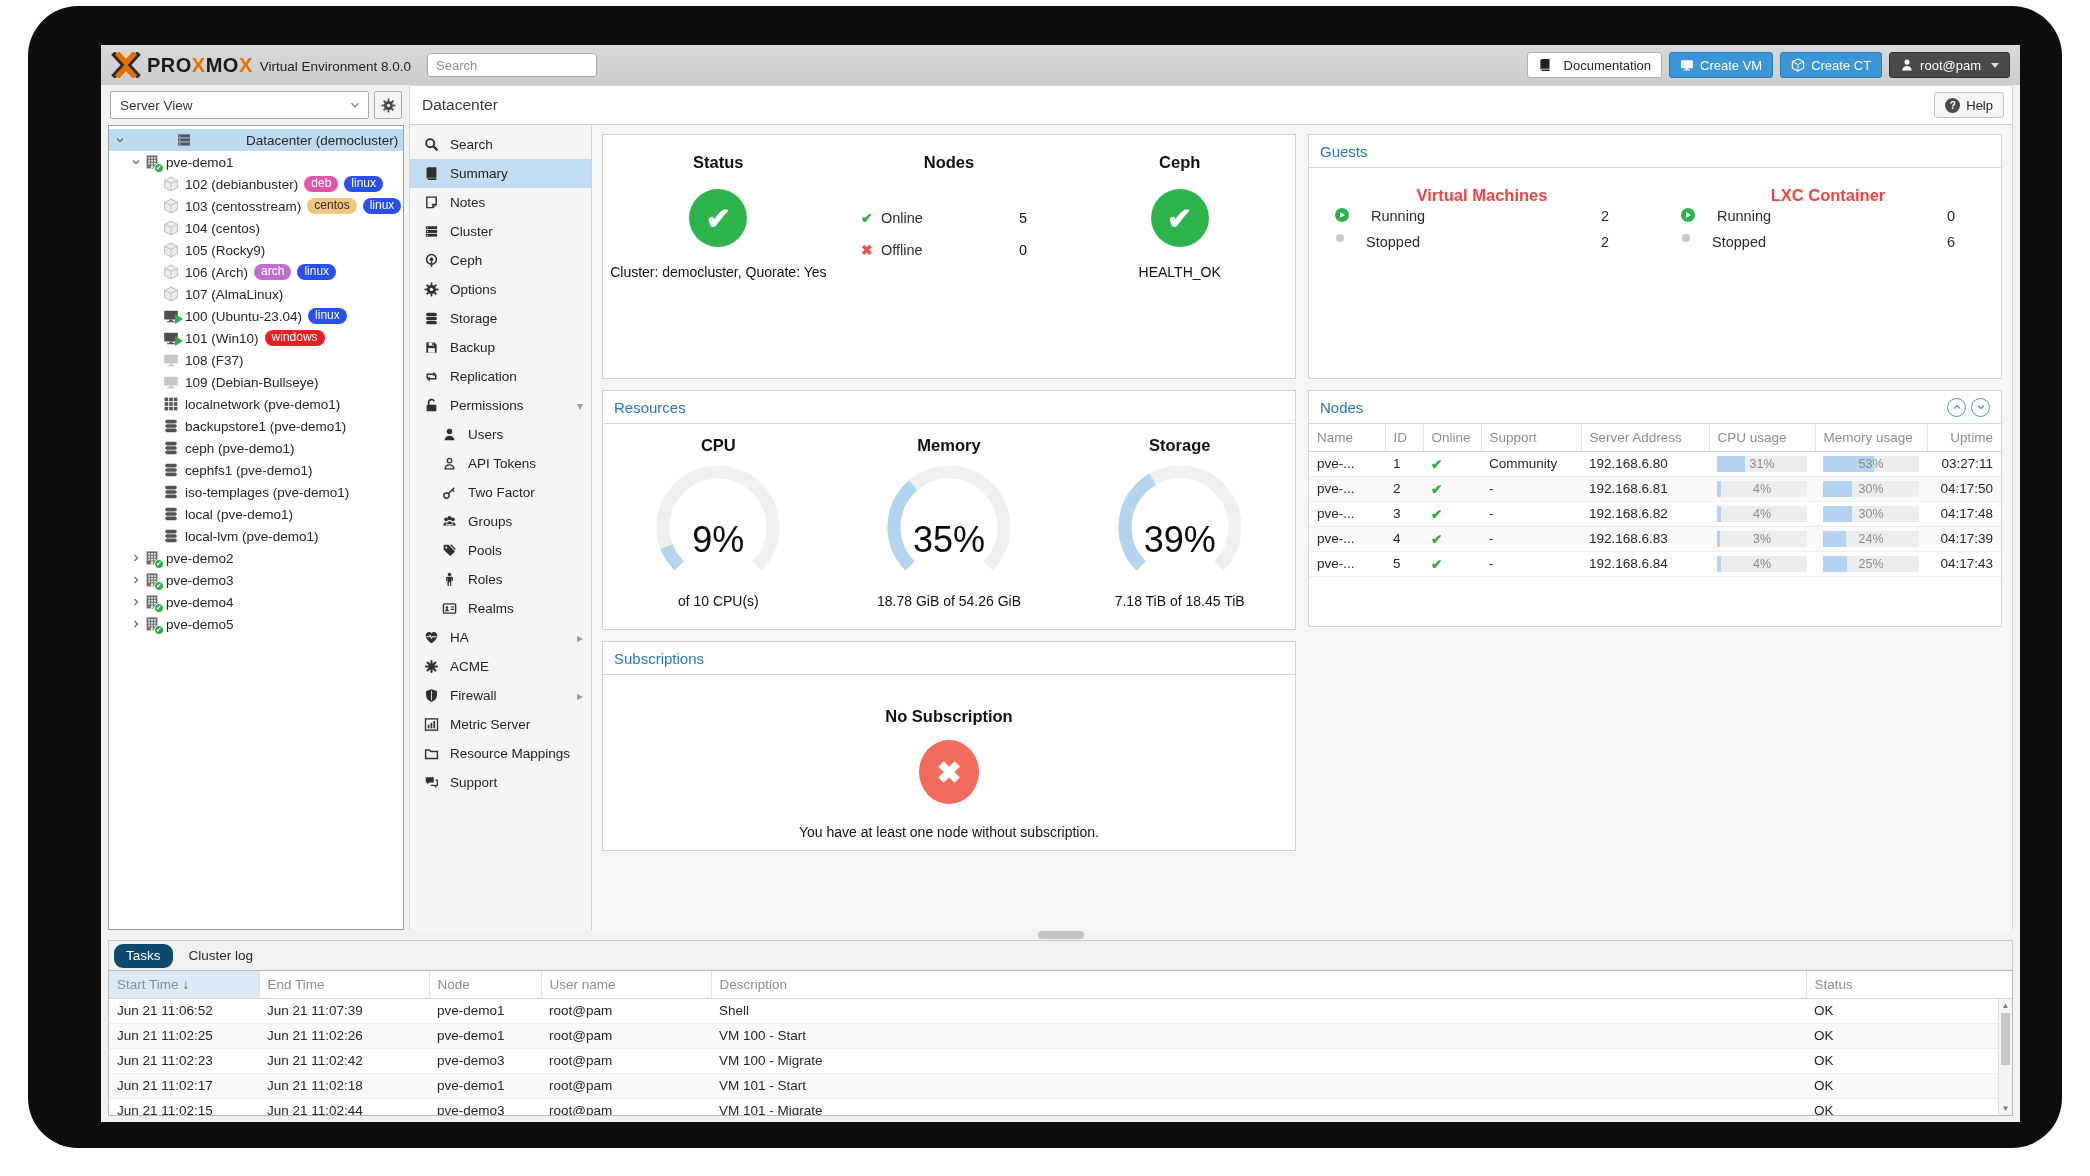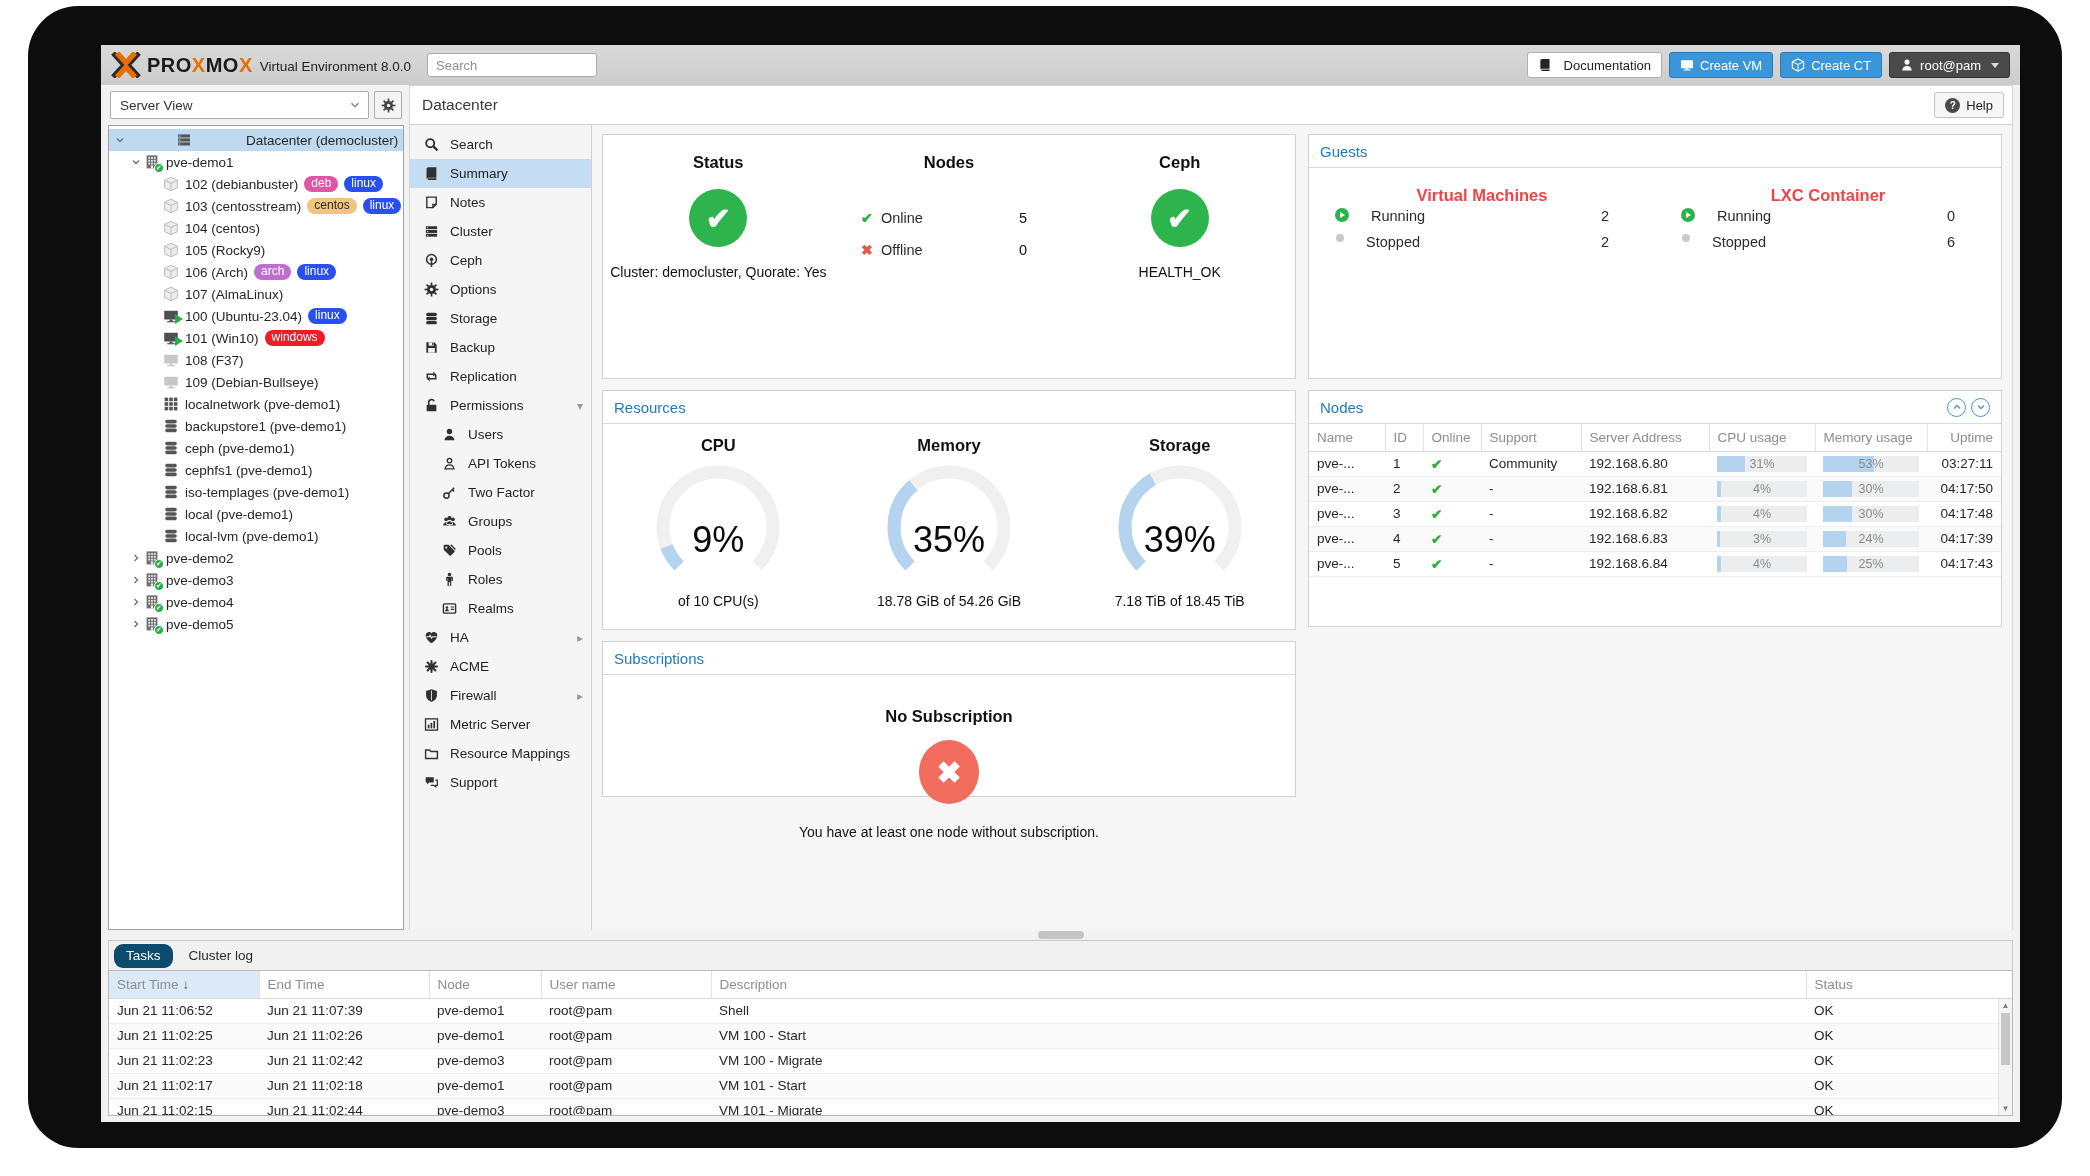--- a/index.html
+++ b/index.html
@@ -70,21 +70,21 @@
   .nrow.child { padding-left:31px; }
   .nexp { margin-left:auto; color:#9a9a9a; font-size:12px; }
 
   
   .content { flex:1; min-width:0; padding:9px 10px; display:flex; gap:12px; overflow:hidden; }
   .ccol { flex:1; min-width:0; display:flex; flex-direction:column; gap:11px; }
   .panel { background:#fff; border:1px solid #d2d2d2; }
   .panel-h { height:33px; display:flex; align-items:center; padding:0 11px; color:#2379bd; font-size:15px; border-bottom:1px solid #dadada; }
   .p-health { height:245px; } .p-guests { height:245px; }
   .p-res { height:240px; } .p-nodes { height:237px; }
-  .p-subs { height:156px; }
+  .p-subs { height:210px; }
   .threecol { display:flex; }
   .threecol > div { flex:1; text-align:center; }
   .colhead { font-weight:bold; font-size:16.5px; color:#111; margin-top:18px; }
   .bigcheck { width:58px; height:58px; border-radius:50%; background:#2db44c; color:#fff; display:flex; align-items:center; justify-content:center; font-size:30px; font-weight:bold; margin:17px auto 0; }
   .bigcross { width:60px; height:64px; border-radius:50%; background:#f26c5e; color:#fff; display:flex; align-items:center; justify-content:center; font-size:30px; font-weight:bold; margin:14px auto 0; }
   .capt { font-size:14px; color:#111; margin-top:17px; }
   .hn-list { width:176px; margin:30px auto 0; }
   .hn-row { display:flex; align-items:center; height:32px; font-size:14.5px; }
   .hn-row .glyph { width:20px; text-align:left; font-weight:bold; font-size:14px; }
   .glyph-ok { color:#2fae3e; } .glyph-bad { color:#e2574c; }

